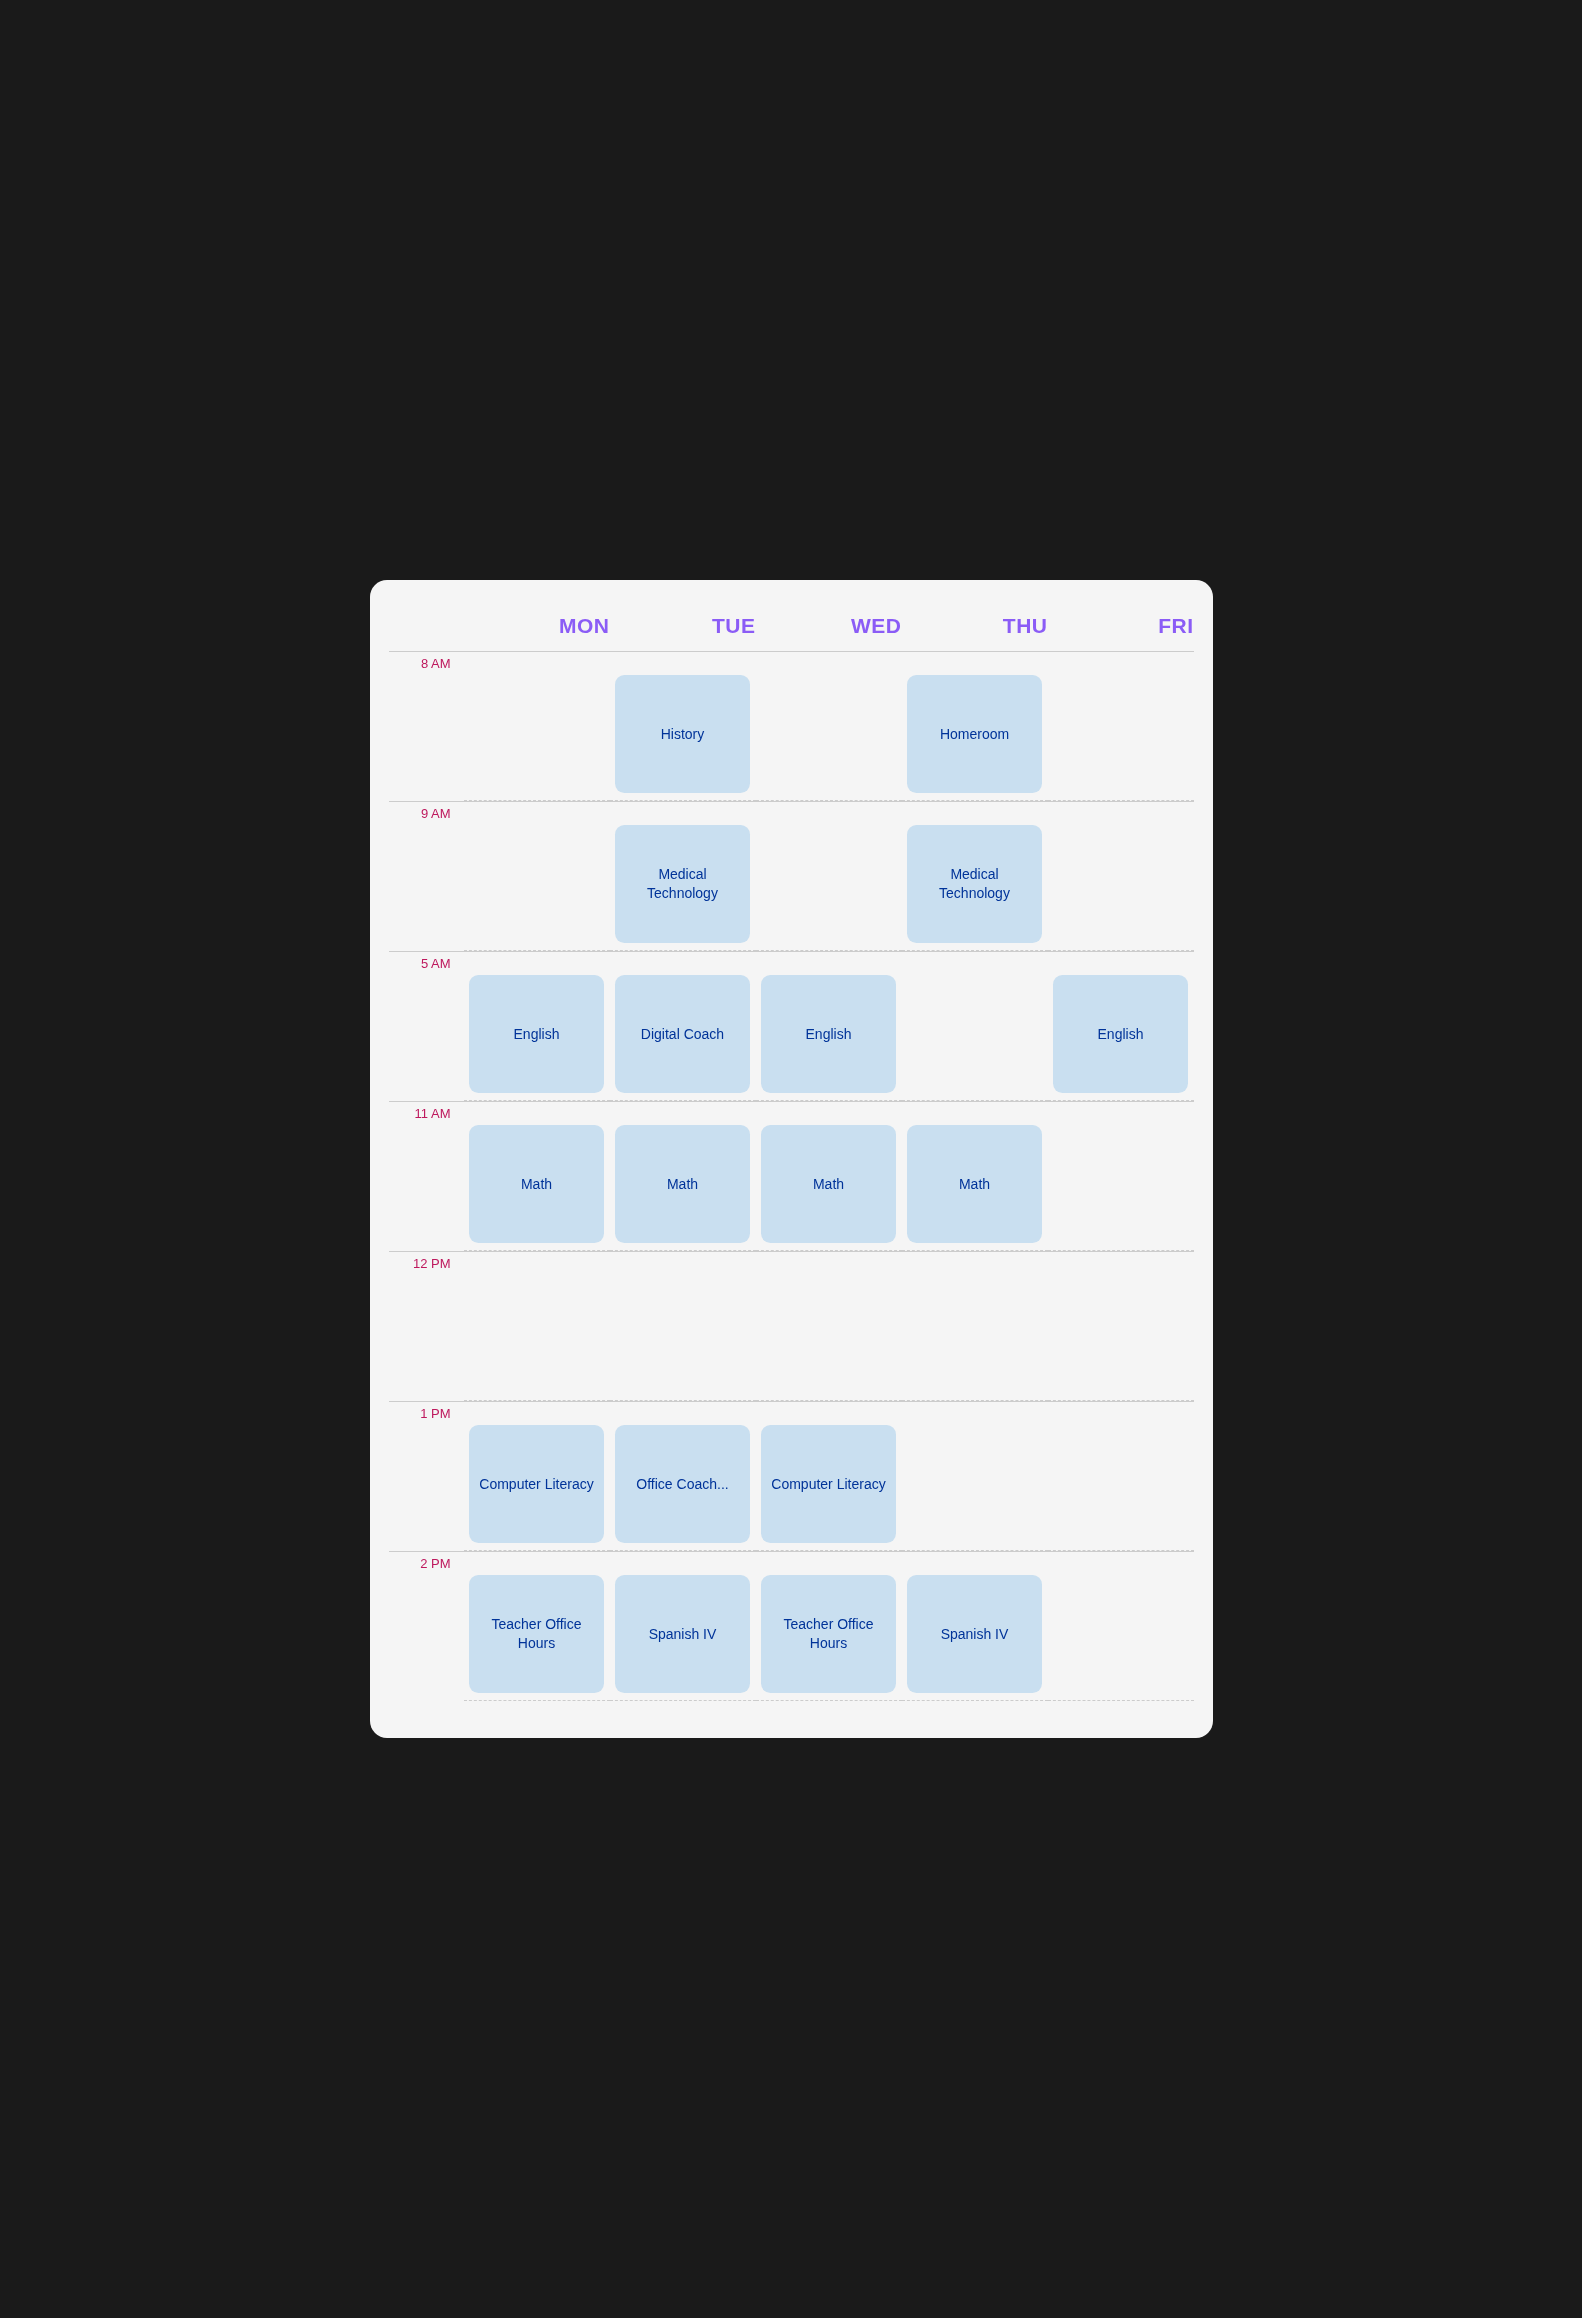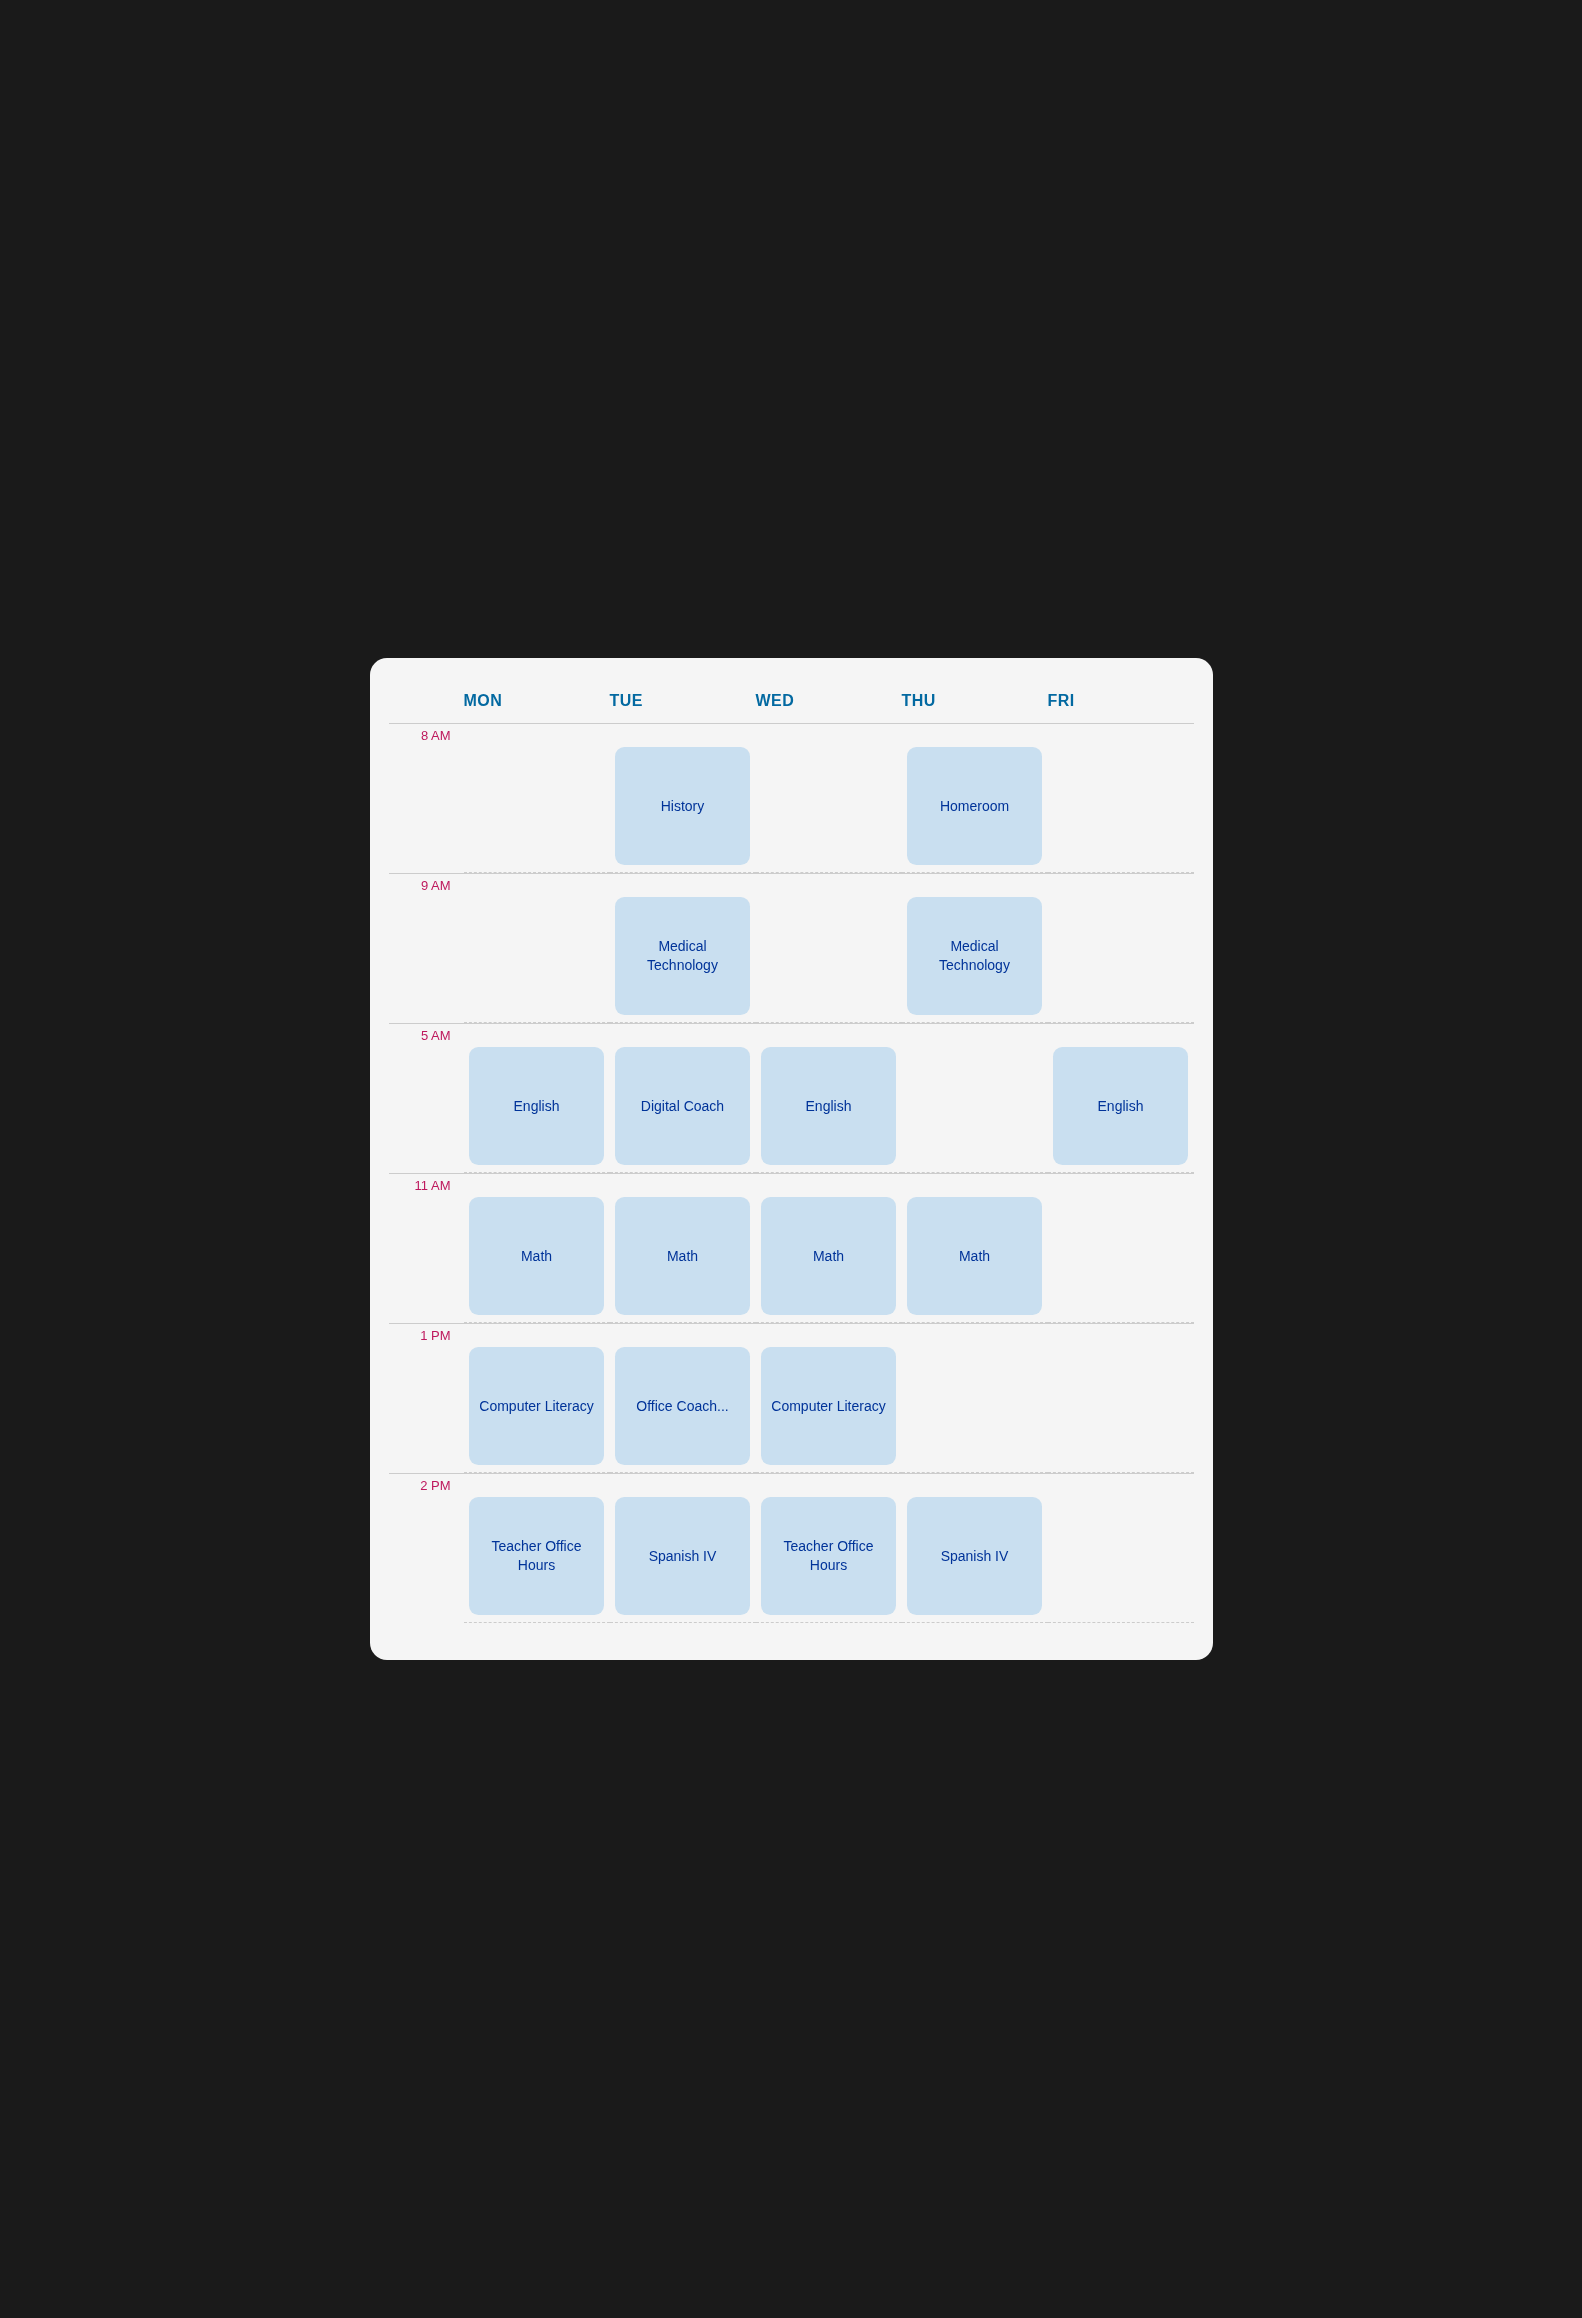--- a/index.html
+++ b/index.html
@@ -21,24 +21,24 @@
       overflow: hidden;
     }
 
     .header-row {
       display: grid;
       grid-template-columns: 75px 1fr 1fr 1fr 1fr 1fr;
       margin-bottom: 7.5px;
     }
 
     .day-header {
-      text-align: left;
+      text-align: right;
       font-weight: 700;
-      font-size: 16px;
-      color: #0369a1;
+      font-size: 21px;
+      color: #8b5cf6;
       letter-spacing: 0.5px;
       padding: 5.6px 0;
     }
 
     .time-label-spacer {
       
     }
 
     .schedule-body {
       display: flex;
@@ -184,20 +184,38 @@
           <div class="class-block">Math</div>
         </div>
         <div class="time-slot-cell">
           <div class="class-block">Math</div>
         </div>
         <div class="time-slot-cell">
           <div class="empty-cell"></div>
         </div>
       </div>
       <div class="time-row">
+        <div class="time-label-cell">12 PM</div>
+        <div class="time-slot-cell">
+          <div class="empty-cell"></div>
+        </div>
+        <div class="time-slot-cell">
+          <div class="empty-cell"></div>
+        </div>
+        <div class="time-slot-cell">
+          <div class="empty-cell"></div>
+        </div>
+        <div class="time-slot-cell">
+          <div class="empty-cell"></div>
+        </div>
+        <div class="time-slot-cell">
+          <div class="empty-cell"></div>
+        </div>
+      </div>
+      <div class="time-row">
         <div class="time-label-cell">1 PM</div>
         <div class="time-slot-cell">
           <div class="class-block">Computer Literacy</div>
         </div>
         <div class="time-slot-cell">
           <div class="class-block">Office Coach...</div>
         </div>
         <div class="time-slot-cell">
           <div class="class-block">Computer Literacy</div>
         </div>

